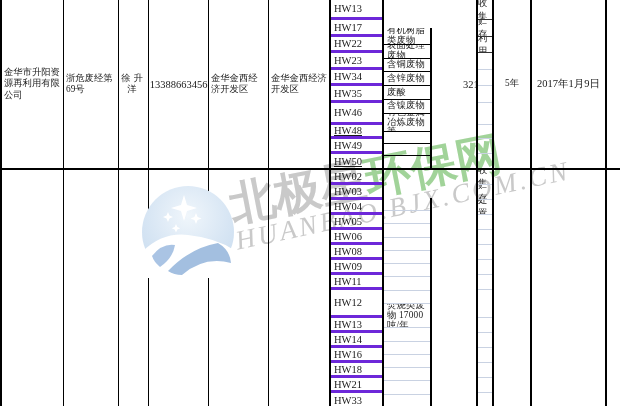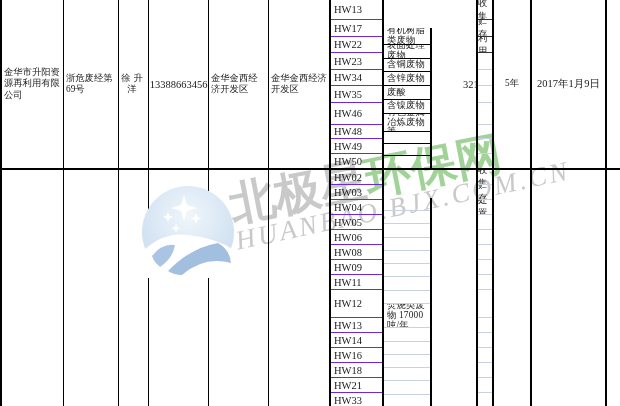--- a/index.html
+++ b/index.html
@@ -41,23 +41,23 @@
   
   .cellc{flex:1;display:flex;align-items:center;justify-content:center;
          text-align:left;}
   .zhsmall{font-size:9.3px;line-height:11.5px;}
   .cellc.pad{padding:0 2px;justify-content:flex-start;}
   .num{font-size:10.5px;}
   .contact{letter-spacing:3px;text-align:center;justify-content:center;}
 
   
   .rw{box-sizing:border-box;display:flex;align-items:center;overflow:hidden;}
-  .h14{height:14px;} .h15{height:15px;} .h16{height:16px;} .h17{height:17px;}
+  .h14{height:14px;text-decoration:underline;} .h15{height:15px;} .h16{height:16px;} .h17{height:17px;}
   .h20{height:20px;} .h22{height:22px;} .h28{height:28px;}
-  .c7 .rw{font-size:10.5px;padding-left:3px;border-bottom:1px solid #6d28d9;}
+  .c7 .rw{font-size:10.5px;padding-left:3px;border-bottom:3px solid #6d28d9;}
   .c7 .rw:last-child{border-bottom:none;}
   .sec2 .c7 .rw:last-child{border-bottom:1px solid #000;}
   .c8 .rw{font-size:9.3px;line-height:9.8px;padding:0 1px 0 3px;letter-spacing:.2px;}
   .sec1 .c8 .rw{border-bottom:1px solid #000;}
   .sec1 .c8 .rw:last-child{border-bottom:none;}
   .sec2 .c8 .rw{border-bottom:1px solid #c9d2e2;}
   .sec2 .c8 .rw:last-child{border-bottom:1px solid #000;}
   .c10 .rw{font-size:9.3px;justify-content:center;letter-spacing:1px;
            border-bottom:1px solid #c9d2e2;}
   .c10 .rw:last-child{border-bottom:none;}

